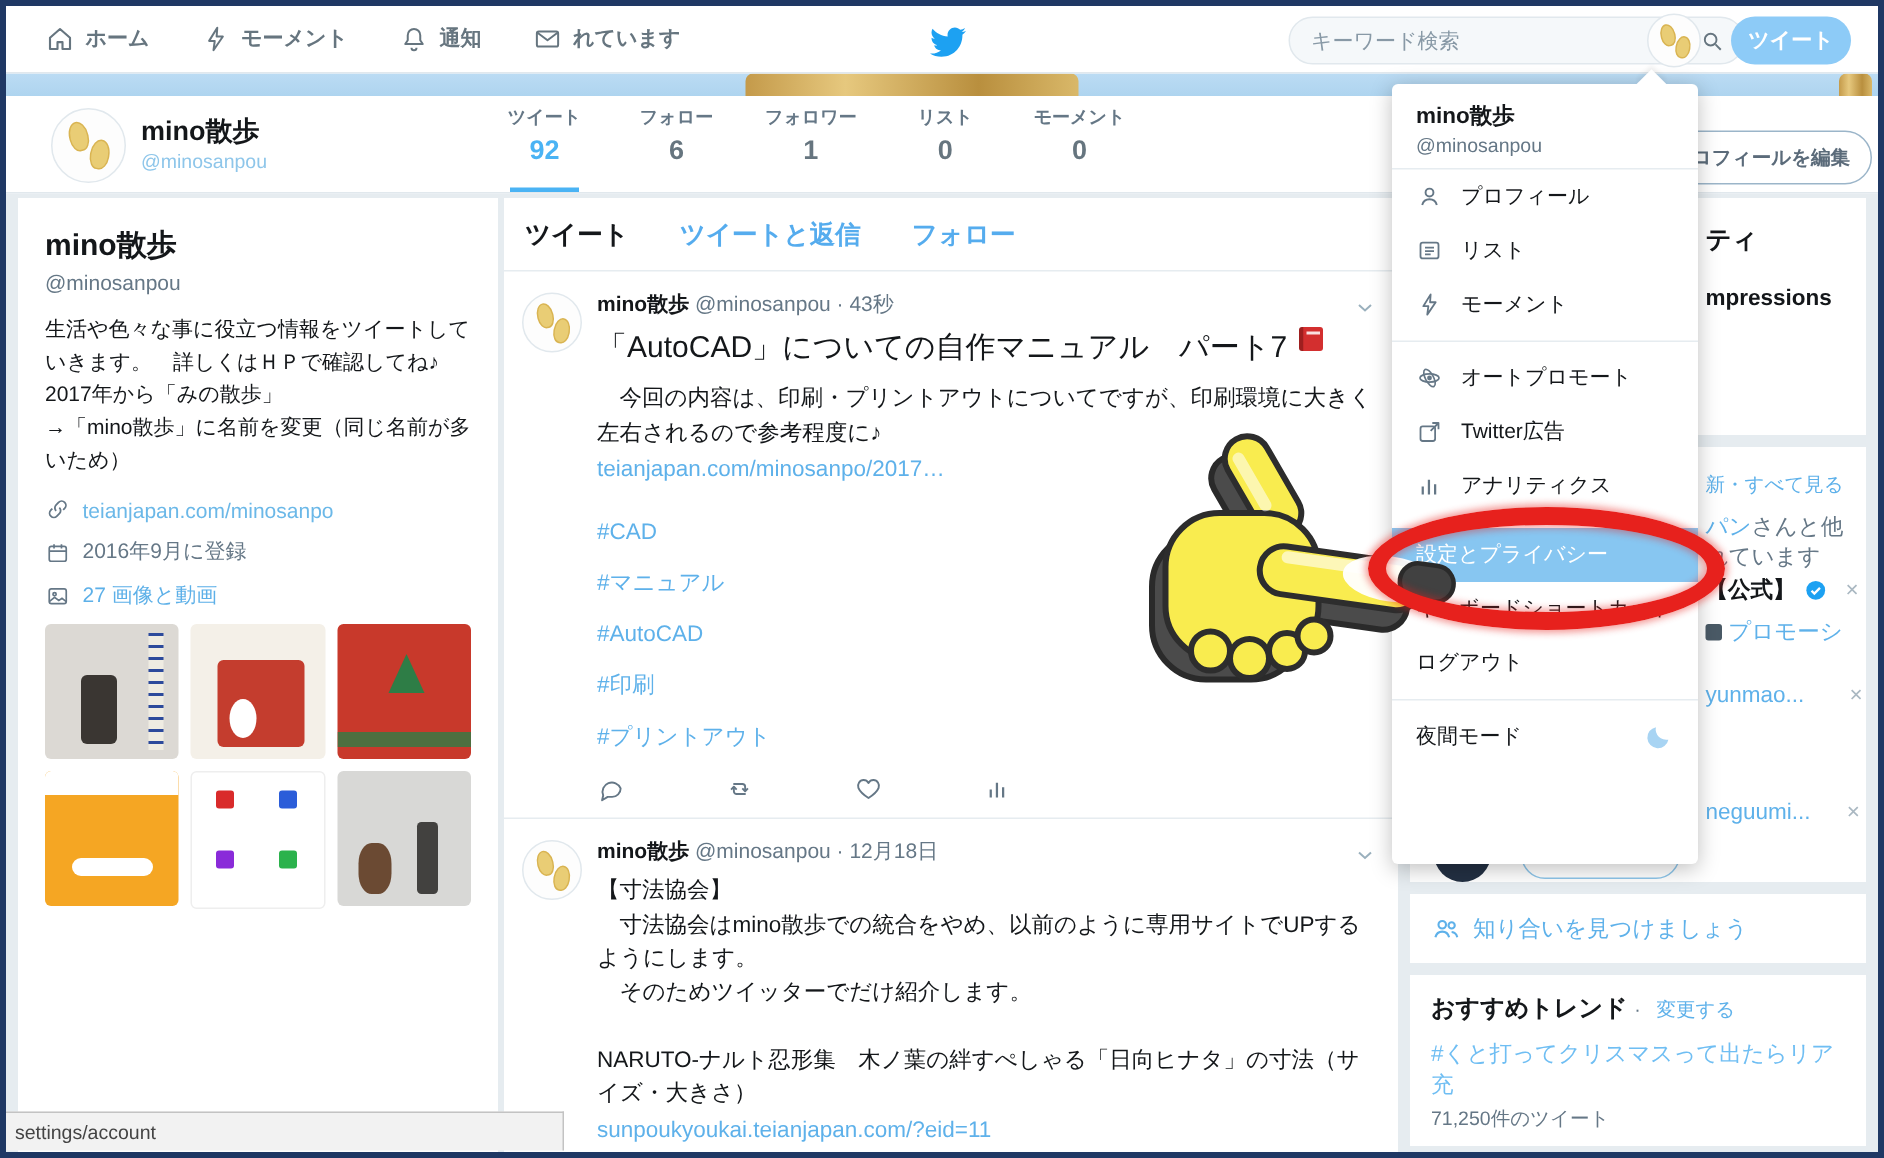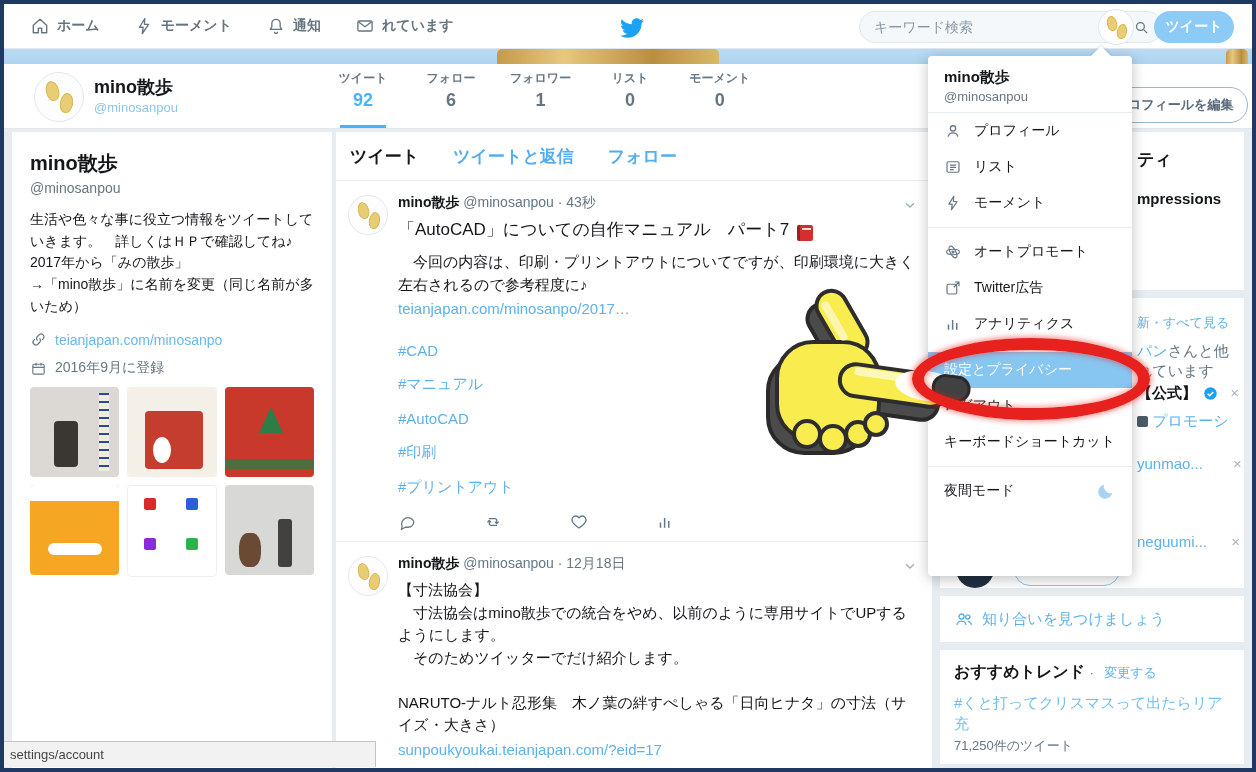--- a/index.html
+++ b/index.html
@@ -89,21 +89,21 @@
   
   .tabs{display:flex;align-items:center;gap:34px;height:48px;padding-left:14px;border-bottom:1px solid #e6ecf0;}
   .tab{font-size:17px;font-weight:bold;color:#55acee;cursor:pointer;}
   .tab.active{color:#14171a;}
   .tweet{position:relative;padding:13px 16px 10px 62px;}
   .tweet.b{border-bottom:1px solid #e6ecf0;}
   .tw-avatar{position:absolute;left:12px;top:14px;width:38px;height:38px;}
   .tw-head{font-size:14px;color:#657786;}
   .tw-name{font-weight:bold;color:#14171a;}
   .tw-chevron{position:absolute;right:14px;top:16px;width:16px;height:16px;color:#9ab0bd;cursor:pointer;}
-  .tw-title{font-size:17px;color:#14171a;margin-top:6px;display:flex;align-items:flex-end;gap:8px;}
+  .tw-title{font-size:20px;color:#14171a;margin-top:6px;display:flex;align-items:flex-start;gap:8px;}
   .book{width:13px;height:16px;background:#d32f2f;border-left:3px solid #9e1f1f;border-radius:2px;position:relative;}
   .book::after{content:"";position:absolute;left:2px;right:2px;top:3px;height:2px;background:#fff;opacity:.85;}
   .tw-text{font-size:15px;color:#14171a;line-height:1.5;margin:10px 0 0 0;white-space:pre-line;}
   .tw-link{display:inline-block;font-size:15px;color:#5eb1ea;margin-top:4px;cursor:pointer;}
   .tw-tags{display:flex;gap:16px;margin-top:24px;font-size:15px;flex-wrap:wrap;flex-direction:column;}
   .tw-tags a{color:#5eb1ea;cursor:pointer;}
   .tw-actions{display:flex;gap:68px;margin-top:16px;color:#657786;}
   .tw-actions svg{width:18px;height:18px;cursor:pointer;}
   .ruler-img{margin-top:12px;width:530px;height:300px;border-radius:10px;position:relative;overflow:hidden;background:linear-gradient(100deg,#d6d3c6,#cdcabc);cursor:pointer;}
   .ticks{position:absolute;left:320px;top:0;bottom:0;width:22px;background:repeating-linear-gradient(#2c4a9c 0 2px,transparent 2px 10px);opacity:.85;}
@@ -249,20 +249,28 @@
             <path d="M13.5 10.5a4 4 0 0 1 0 5.7l-2.3 2.3a4 4 0 0 1-5.7-5.7l1.4-1.4"></path>
           </svg>
         <a class="lp-link">teianjapan.com/minosanpo</a>
       </div>
       <div class="lp-row">
         <svg viewBox="0 0 24 24" fill="none" stroke="currentColor" stroke-width="1.6">
             <rect x="4" y="6" width="16" height="14" rx="2"></rect>
             <path d="M4 10.5h16M8.5 4v4M15.5 4v4"></path>
           </svg>
         <span class="lp-gray">2016年9月に登録</span>
+      </div>
+      <div class="lp-row">
+        <svg viewBox="0 0 24 24" fill="none" stroke="currentColor" stroke-width="1.6">
+            <rect x="4" y="5" width="16" height="14" rx="2"></rect>
+            <circle cx="9" cy="10" r="1.5"></circle>
+            <path d="M4 17l5-4 4 3 3-2 4 3"></path>
+          </svg>
+        <a class="lp-media">27 画像と動画</a>
       </div>
       <div class="pgrid">
         <div class="tile t1">
             <i></i>
             <u></u>
           </div>
         <div class="tile t2">
             <i></i>
             <u></u>
           </div>
@@ -353,21 +361,21 @@
         <span>12月18日</span>
       </div>
       <svg class="tw-chevron" viewBox="0 0 24 24" fill="none" stroke="currentColor" stroke-width="2">
           <path d="M6 9.5l6 5.5 6-5.5"></path>
         </svg>
       <p class="tw-text" style="margin-top:6px;">【寸法協会】
 　寸法協会はmino散歩での統合をやめ、以前のように専用サイトでUPするようにします。
 　そのためツイッターでだけ紹介します。
 
 NARUTO-ナルト忍形集　木ノ葉の絆すぺしゃる「日向ヒナタ」の寸法（サイズ・大きさ）</p>
-      <a class="tw-link">sunpoukyoukai.teianjapan.com/?eid=17</a>
+      <a class="tw-link">sunpoukyoukai.teianjapan.com/?eid=11</a>
       <div class="tw-tags">
         <a>#ヒナタ</a>
         <a>#ナルト</a>
         <a>#NARUTO</a>
       </div>
       <div class="ruler-img">
         <div class="ticks"></div>
         <div class="numstrip">
           <span style="top:4px;">8</span>
           <span style="top:60px;">7</span>
@@ -478,22 +486,22 @@
         </svg>
       <span>Twitter広告</span>
     </div>
     <div class="mi">
       <svg viewBox="0 0 24 24" fill="none" stroke="currentColor" stroke-width="2">
           <path d="M6 19.5v-7M11.5 19.5v-13M17 19.5v-9"></path>
         </svg>
       <span>アナリティクス</span>
     </div>
     <div class="mi hl">設定とプライバシー</div>
+    <div class="mi plain">キーボードショートカット</div>
     <div class="mi plain">ログアウト</div>
-    <div class="mi plain">キーボードショートカット</div>
     <div class="dd-div"></div>
     <div class="mi night">
       <span>夜間モード</span>
       <svg viewBox="0 0 24 24" fill="currentColor">
           <path d="M19.5 14.5A8.5 8.5 0 0 1 9.5 4.5 8.5 8.5 0 1 0 19.5 14.5Z"></path>
         </svg>
     </div>
   </div>
 
   <svg class="hand" viewBox="0 0 230 180">

